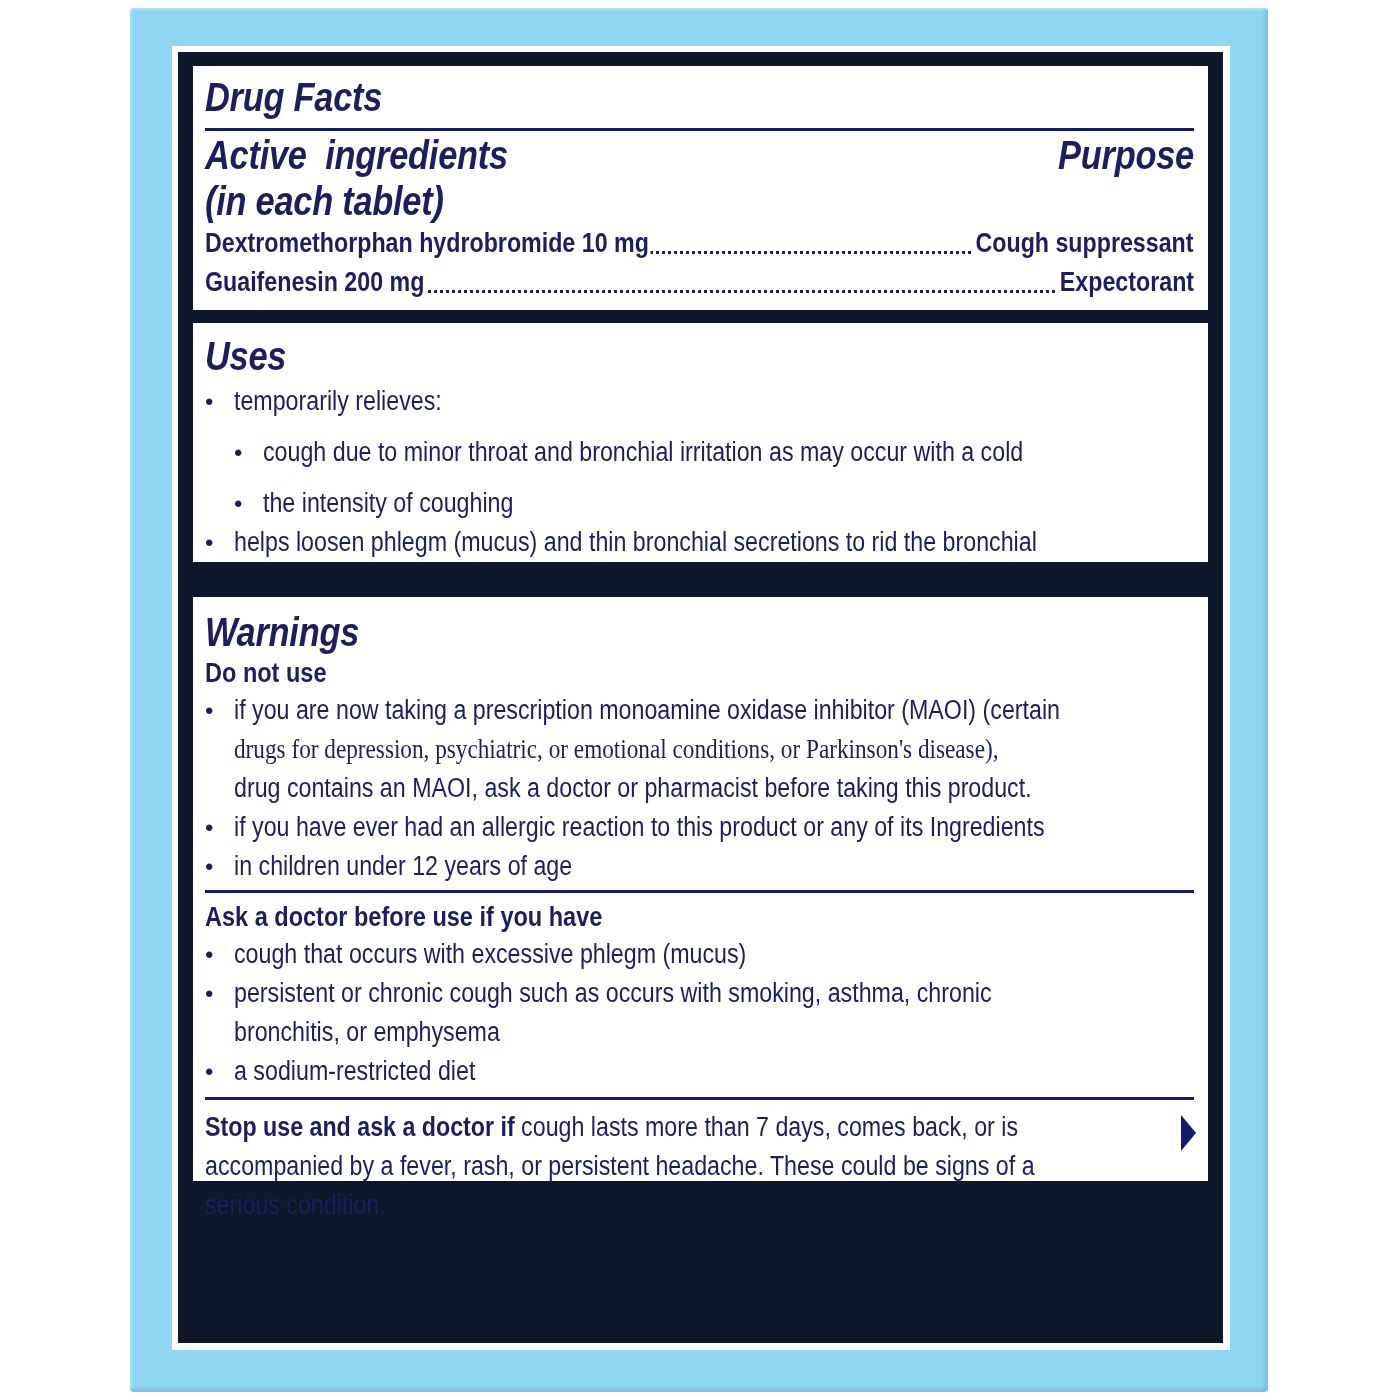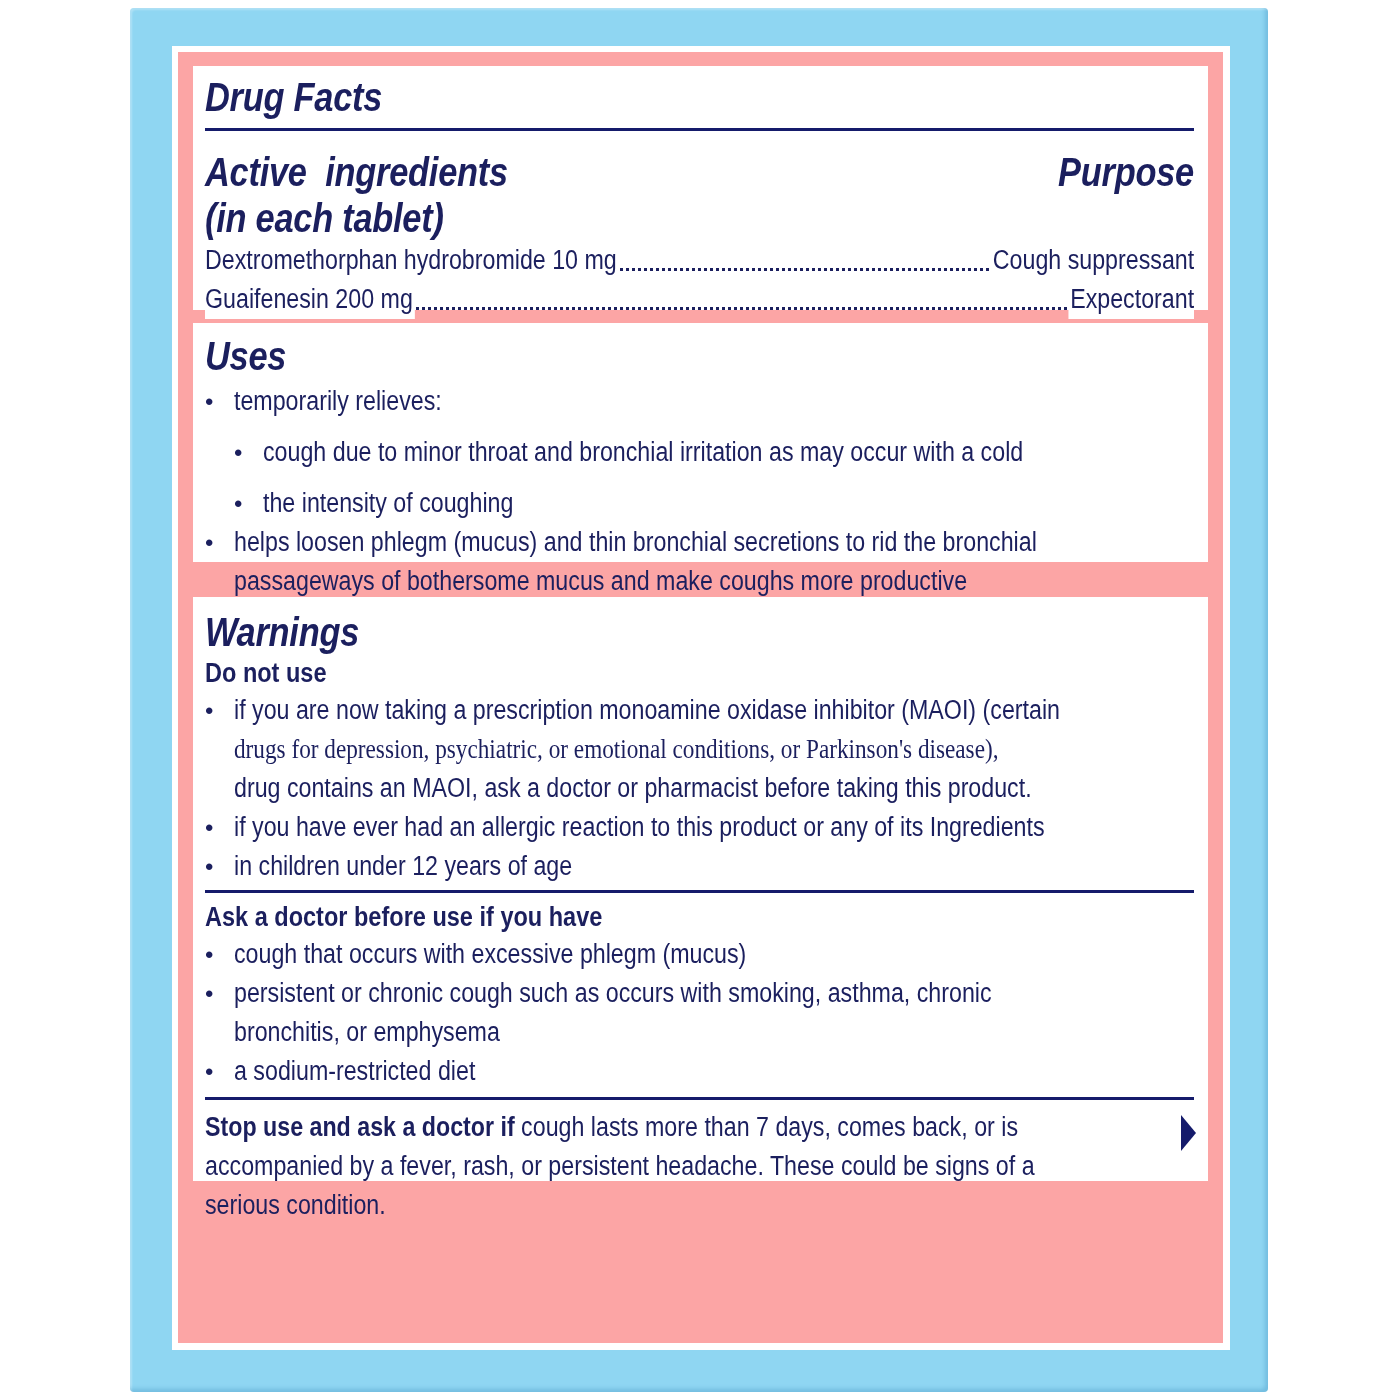--- a/index.html
+++ b/index.html
@@ -3,36 +3,36 @@
 <meta charset="utf-8">
 <style>
   html, body { margin:0; padding:0; }
   body { width:1400px; height:1400px; background:#ffffff; position:relative; overflow:hidden;
          font-family:"Liberation Sans", sans-serif; color:#1b1f5e; }
   .blue-panel { position:absolute; left:130px; top:8px; width:1138px; height:1384px;
                 background:#8fd6f2; border-radius:4px;
                 box-shadow: inset -3px -3px 4px rgba(60,140,190,0.35), inset 2px 2px 2px rgba(255,255,255,0.3); }
   .white-inset { position:absolute; left:172px; top:46px; width:1058px; height:1304px; background:#ffffff; }
   .frame { position:absolute; left:178px; top:52px; width:1045px; height:1291px;
-           background:#fca5a5; box-sizing:border-box;padding-left:22px; }
+           background:#0f172a; box-sizing:border-box;padding-left:22px; }
   .box { position:absolute; left:15px; right:15px; background:#ffffff; }
   .box1 { top:14px; height:244px; }
   .box2 { top:271px; height:239px; }
   .box3 { top:545px; height:584px; }
   .content { position:absolute; left:12px; right:14px; top:0; }
   .h-big { font-weight:bold; font-style:italic; font-size:40px; line-height:46px;
            transform:scaleX(0.86); transform-origin:left; white-space:nowrap; letter-spacing:-0.3px; }
   .h-sub { font-weight:bold; font-size:28px; line-height:36px; transform:scaleX(0.84);
            transform-origin:left; white-space:nowrap; }
   .txt { font-size:27px; line-height:39px; white-space:nowrap; }
   .cond { display:inline-block; transform:scaleX(0.86); transform-origin:left; }
   .rule-thin { height:3px; background:#151b6b; }
   .row-head { position:relative; height:46px; }
   .row-head .right { position:absolute; right:0; top:0; transform-origin:right; }
-  .ing-row { position:relative; height:39px; overflow:hidden; }
+  .ing-row { position:relative; height:39px; overflow:hidden;font-weight:bold; }
   .ing-row .left, .ing-row .right { position:absolute; top:0; background:#fff; font-size:27px; line-height:39px; white-space:nowrap; }
   .ing-row .left { left:0; transform:scaleX(0.86); transform-origin:left; padding-right:2px; }
   .ing-row .right { right:0; transform:scaleX(0.86); transform-origin:right; padding-left:2px; }
   .ing-row .dots { position:absolute; left:0; right:0; top:27px; border-bottom:3px dotted #1b1f5e; }
   .bullet { position:relative; padding-left:29px; }
   .bullet::before { content:"\2022"; position:absolute; left:0; top:0; font-size:24px; }
   .bullet.l2 { padding-left:58px;margin-top:12px; }
   .bullet.l2::before { left:29px; }
   .para { font-size:27px; line-height:39px; }
   .arrow { position:absolute; right:12px; bottom:30px; width:0; height:0;
@@ -45,21 +45,21 @@
 
 <div class="blue-panel"></div>
 <div class="white-inset"></div>
 
 <div class="frame">
 
   <div class="box box1">
     <div class="content" style="top:8px;">
       <div class="h-big">Drug Facts</div>
       <div class="rule-thin" style="margin-top:8px;"></div>
-      <div class="row-head" style="margin-top:18px;">
+      <div class="row-head" style="margin-top:1px;">
         <div class="h-big" style="position:absolute;left:0;top:0;white-space:pre;">Active  ingredients</div>
         <div class="h-big right">Purpose</div>
       </div>
       <div class="h-big" style="margin-top:0px;">(in each tablet)</div>
       <div class="ing-row">
         <div class="dots"></div>
         <span class="left">Dextromethorphan hydrobromide 10 mg</span>
         <span class="right">Cough suppressant</span>
       </div>
       <div class="ing-row">
@@ -71,21 +71,20 @@
   </div>
 
   <div class="box box2">
     <div class="content" style="top:10px;">
       <div class="h-big">Uses</div>
       <div class="txt" style="margin-top:3px;">
         <div class="bullet"><span class="cond">temporarily relieves:</span></div>
         <div class="bullet l2"><span class="cond">cough due to minor throat and bronchial irritation as may occur with a cold</span></div>
         <div class="bullet l2"><span class="cond">the intensity of coughing</span></div>
         <div class="bullet"><span class="cond">helps loosen phlegm (mucus) and thin bronchial secretions to rid the bronchial</span></div>
-        <div style="padding-left:29px;"><span class="cond">passageways of bothersome mucus and make coughs more productive</span></div>
       </div>
     </div>
   </div>
 
   <div class="box box3">
     <div class="content" style="top:12px;">
       <div class="h-big">Warnings</div>
       <div class="h-sub">Do not use</div>
       <div class="txt">
         <div class="bullet"><span class="cond">if you are now taking a prescription monoamine oxidase inhibitor (MAOI) (certain</span></div>

